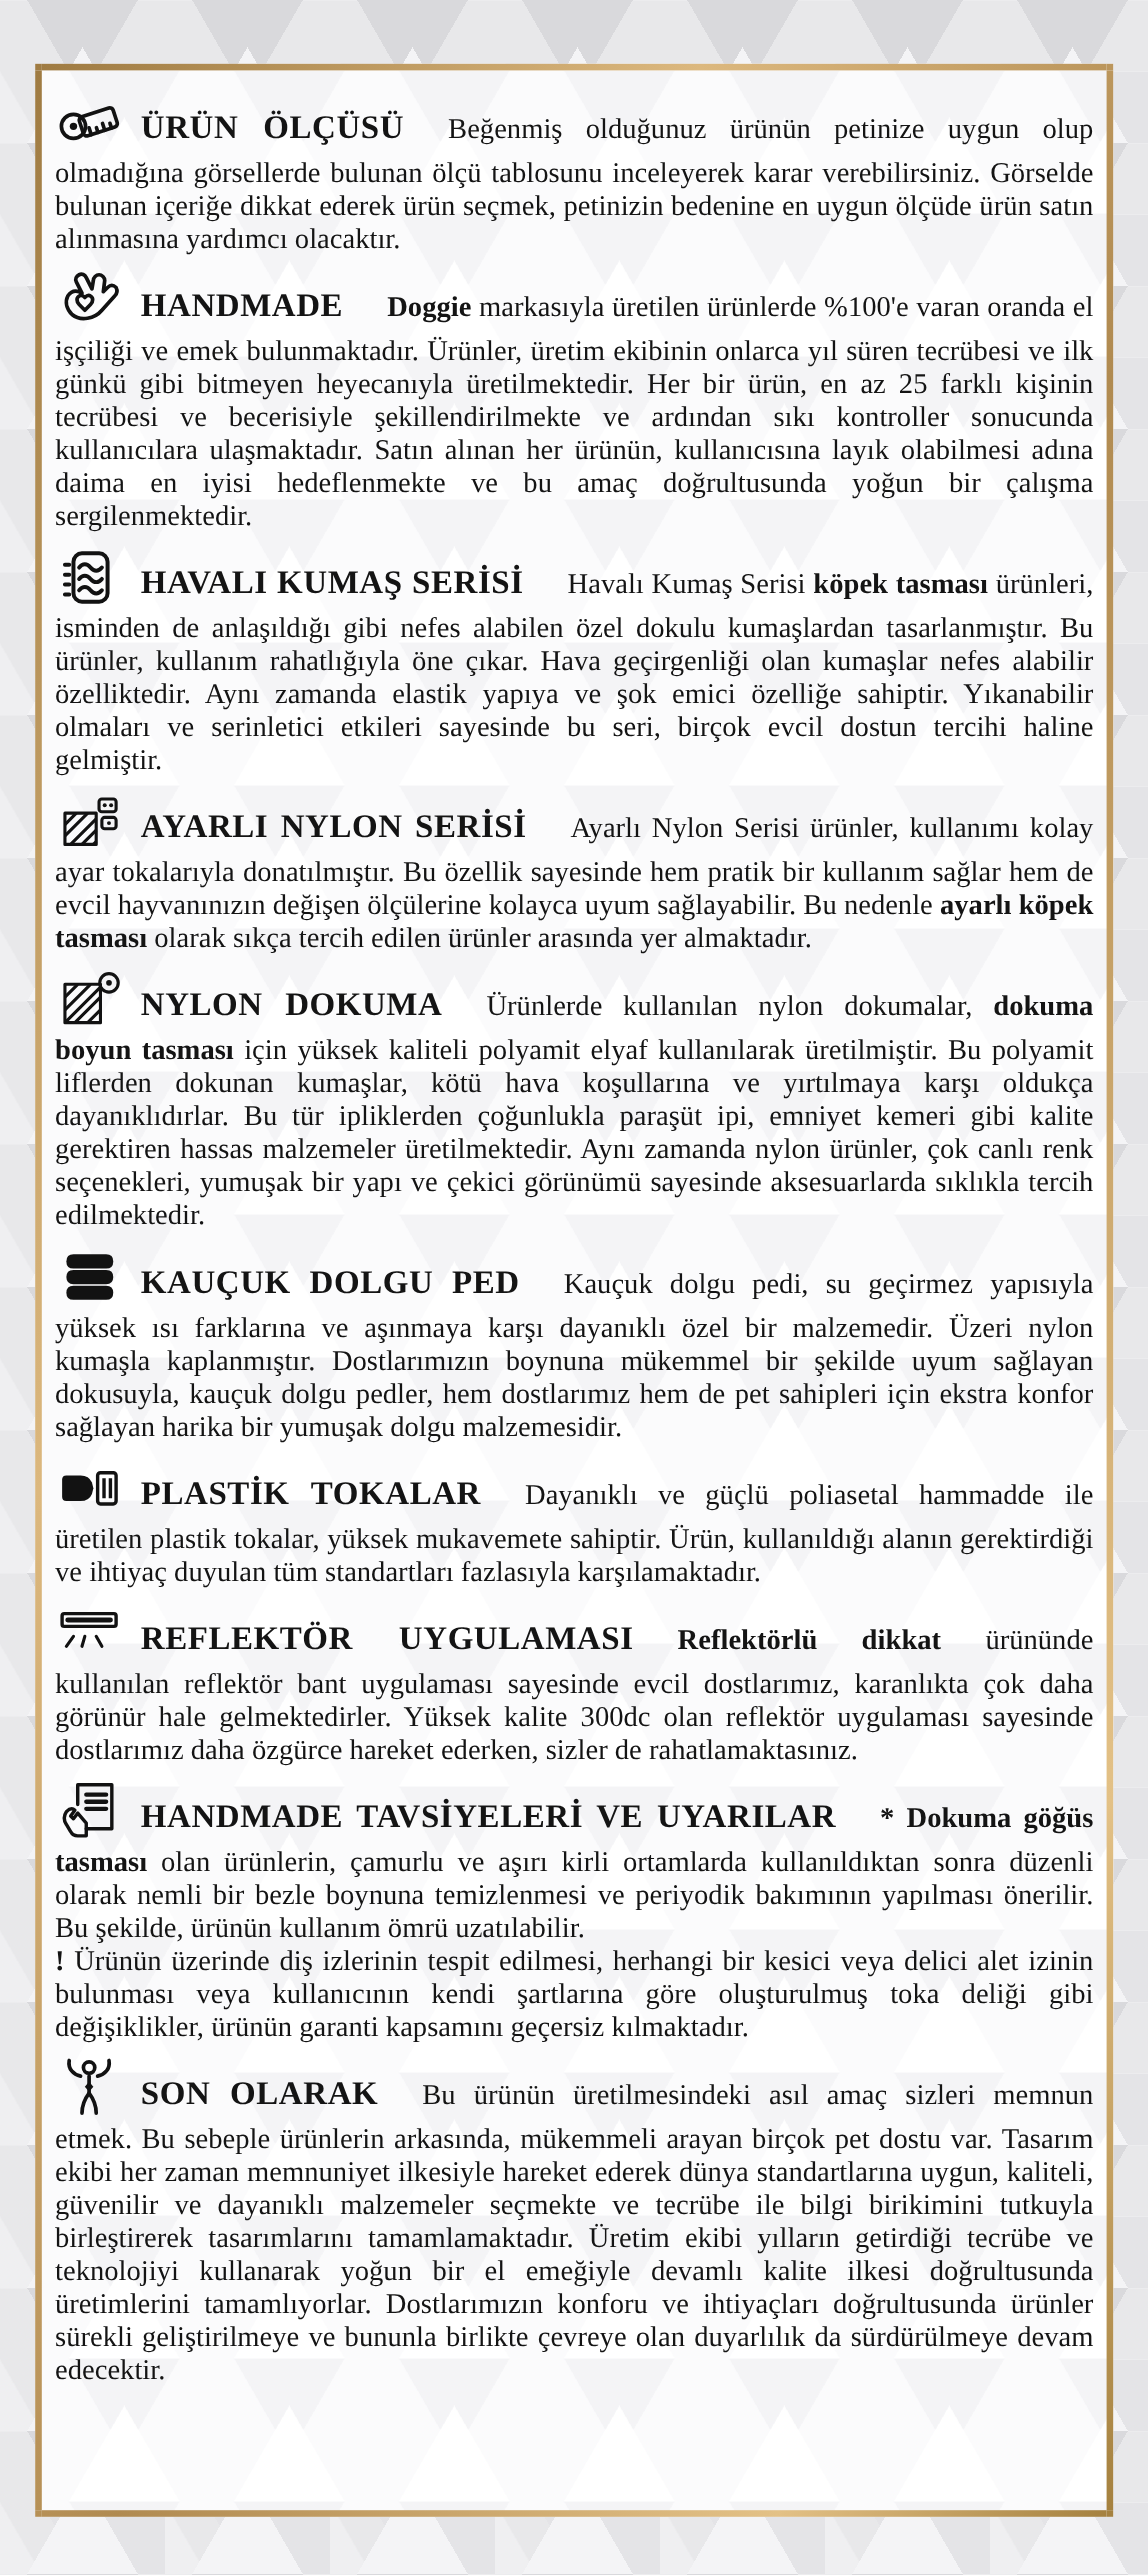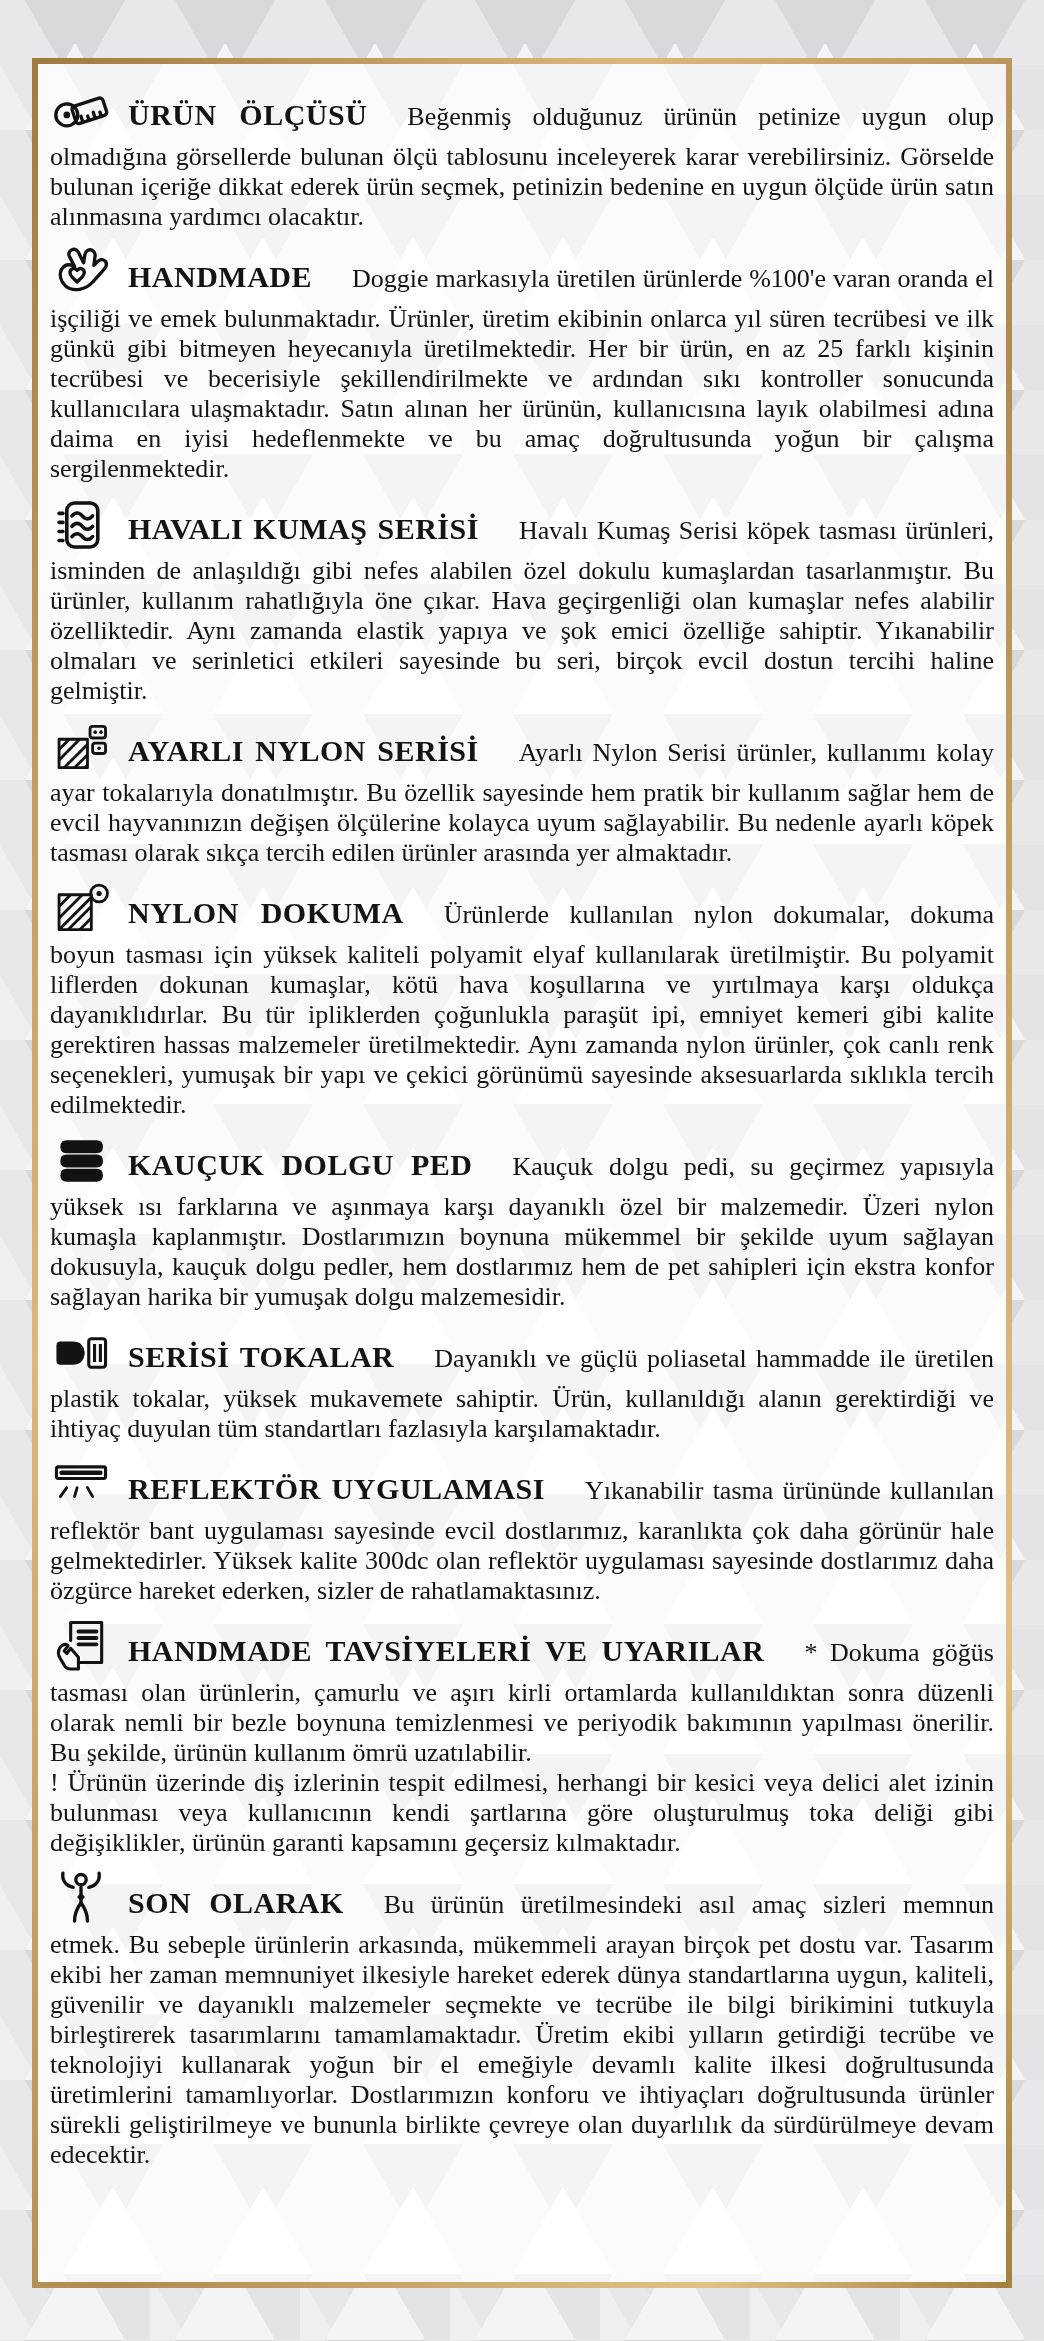--- a/index.html
+++ b/index.html
@@ -29,21 +29,21 @@
     font-size:26px;line-height:30px;color:#141414;
     text-align:justify;
   }
   .sec .h{
     font-weight:bold;font-size:30px;letter-spacing:.5px;margin:0 40px 0 6px;
     white-space:nowrap;
   }
   .icon{display:inline-block;width:62px;height:62px;vertical-align:-17px;margin-right:10px;}
   .icon svg{width:100%;height:100%;display:block;}
   .sg{}
-  b.sg{font-weight:normal;}
+  b.sg{font-weight:bold;}
   .para{text-align:justify;}
 </style>
 </head>
 <body>
 
 <div class="frame">
 
   <p class="sec">
     <span class="icon"><svg viewBox="0 0 48 48">
           <g fill="none" stroke="#121212" stroke-width="2.6" stroke-linecap="round" stroke-linejoin="round">
@@ -113,31 +113,31 @@
         </svg></span><b class="h">KAUÇUK DOLGU PED</b><span class="sg">Kauçuk dolgu pedi, su geçirmez yapısıyla yüksek ısı farklarına ve aşınmaya karşı dayanıklı özel bir malzemedir. Üzeri nylon kumaşla kaplanmıştır. Dostlarımızın boynuna mükemmel bir şekilde uyum sağlayan dokusuyla, kauçuk dolgu pedler, hem dostlarımız hem de pet sahipleri için ekstra konfor sağlayan harika bir yumuşak dolgu malzemesidir.</span>
   </p>
 
   <p class="sec">
     <span class="icon"><svg viewBox="0 0 48 48">
           <path fill="#121212" d="M8 15q-3 0-3 3v12q0 3 3 3h10q6 0 8-5l1-4-1-4q-2-5-8-5z"></path>
           <g fill="none" stroke="#121212" stroke-width="2.4">
             <rect x="30" y="13" width="13" height="22" rx="2"></rect>
             <path d="M34.5 17v14M39 17v14"></path>
           </g>
-        </svg></span><b class="h">SERİSİ TOKALAR</b><span class="sg">Dayanıklı ve güçlü poliasetal hammadde ile üretilen plastik tokalar, yüksek mukavemete sahiptir. Ürün, kullanıldığı alanın gerektirdiği ve ihtiyaç duyulan tüm standartları fazlasıyla karşılamaktadır.</span>
+        </svg></span><b class="h">PLASTİK TOKALAR</b><span class="sg">Dayanıklı ve güçlü poliasetal hammadde ile üretilen plastik tokalar, yüksek mukavemete sahiptir. Ürün, kullanıldığı alanın gerektirdiği ve ihtiyaç duyulan tüm standartları fazlasıyla karşılamaktadır.</span>
   </p>
 
   <p class="sec">
     <span class="icon"><svg viewBox="0 0 48 48">
           <g fill="none" stroke="#121212" stroke-width="2.4" stroke-linecap="round">
             <rect x="5" y="10" width="38" height="9" rx="1.5"></rect>
             <path d="M9 14.5h30" stroke-width="3.5"></path>
             <path d="M13 26l-5 7M21 26l-2 7M29 26l4 7" stroke-width="2.2"></path>
           </g>
-        </svg></span><b class="h">REFLEKTÖR UYGULAMASI</b><b class="sg">Yıkanabilir tasma</b><span class="sg"> ürününde kullanılan reflektör bant uygulaması sayesinde evcil dostlarımız, karanlıkta çok daha görünür hale gelmektedirler. Yüksek kalite 300dc olan reflektör uygulaması sayesinde dostlarımız daha özgürce hareket ederken, sizler de rahatlamaktasınız.</span>
+        </svg></span><b class="h">REFLEKTÖR UYGULAMASI</b><b class="sg">Reflektörlü dikkat</b><span class="sg"> ürününde kullanılan reflektör bant uygulaması sayesinde evcil dostlarımız, karanlıkta çok daha görünür hale gelmektedirler. Yüksek kalite 300dc olan reflektör uygulaması sayesinde dostlarımız daha özgürce hareket ederken, sizler de rahatlamaktasınız.</span>
   </p>
 
   <div class="sec">
     <div class="para">
       <span class="icon"><svg viewBox="0 0 48 48">
             <g fill="none" stroke="#121212" stroke-width="2.4" stroke-linejoin="round" stroke-linecap="round">
               <path d="M16 5h24v31H22M16 5v14"></path>
               <path d="M22 12h14M22 17h14M22 22h14" stroke-width="3"></path>
               <path d="M8 24c-2 3-2 6 0 9l3 5c1 2 3 3 5 3h6v-9l-6-7-3 4-2-2 3-4c-2-2-4-1-6 1z"></path>
             </g>

